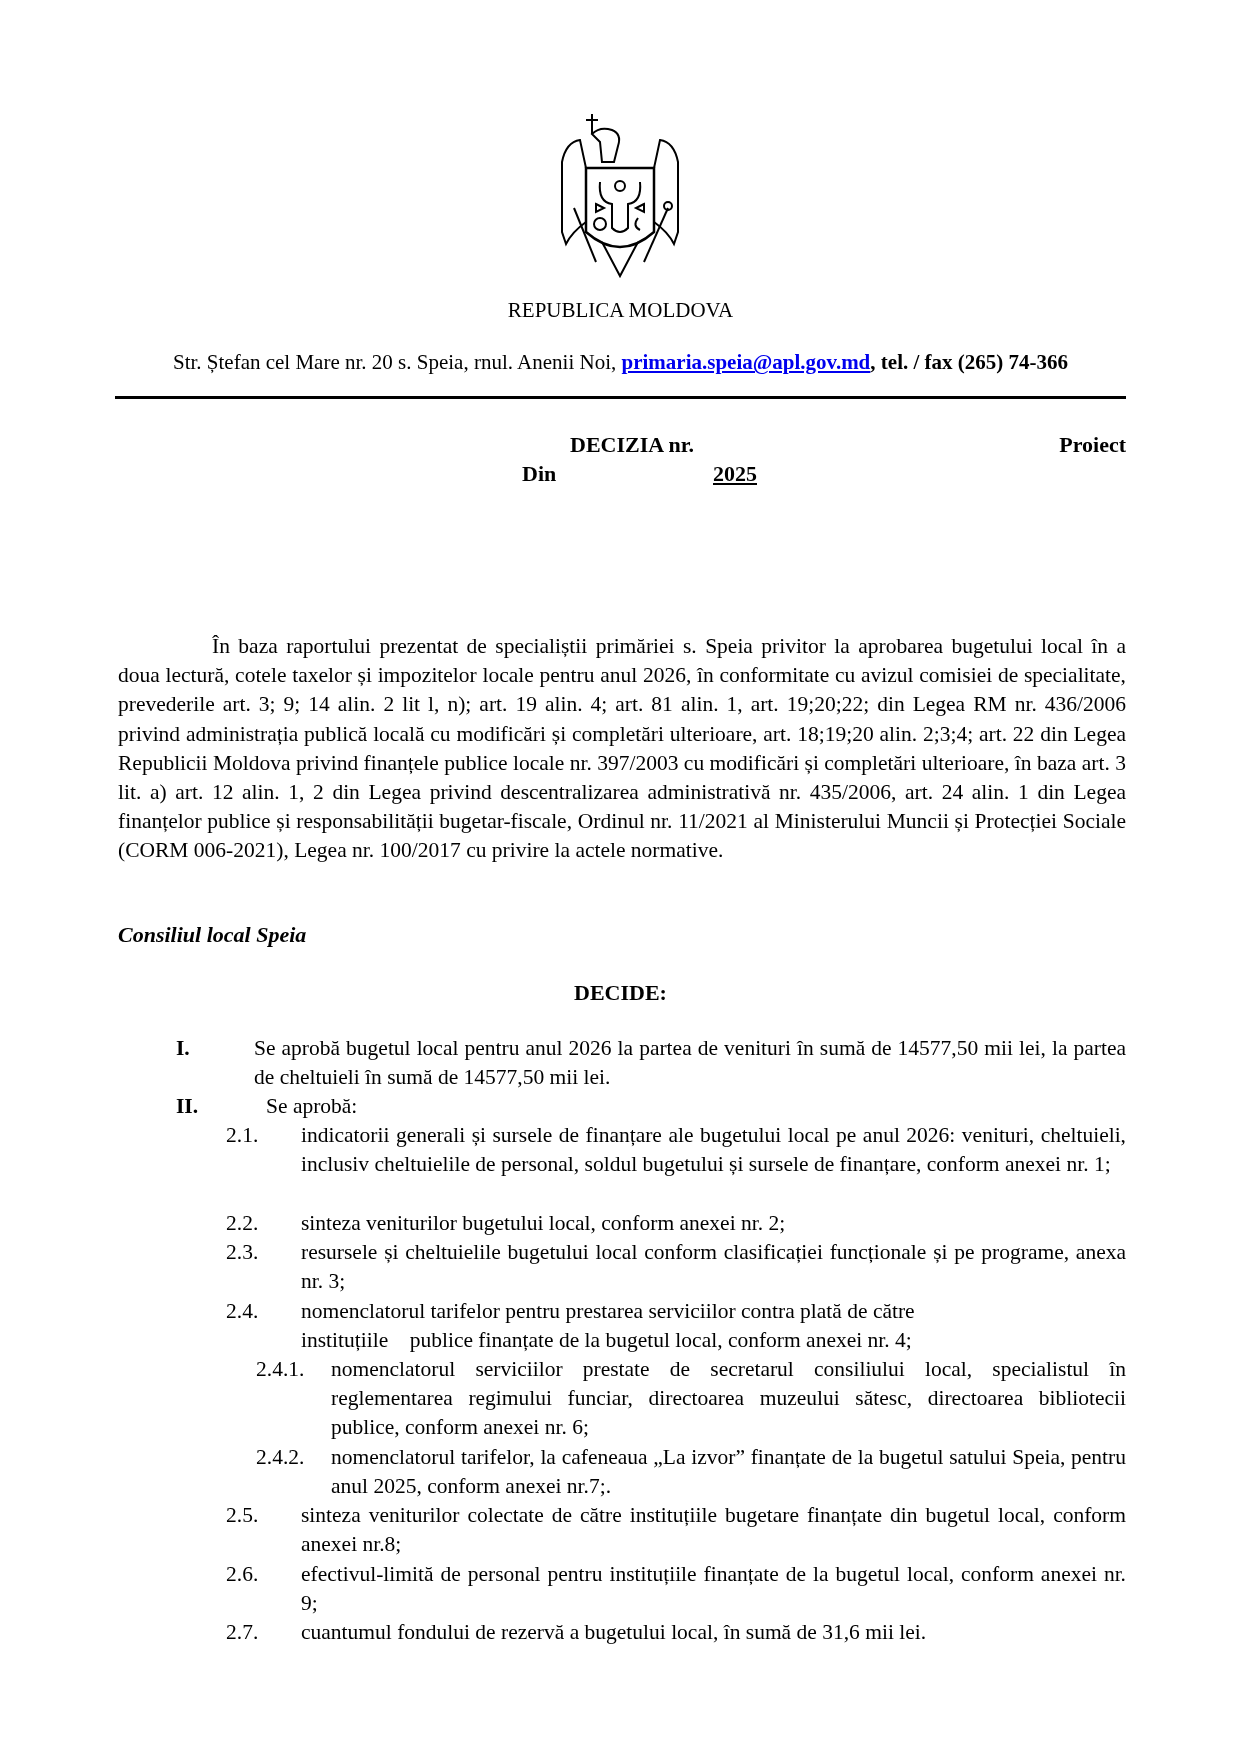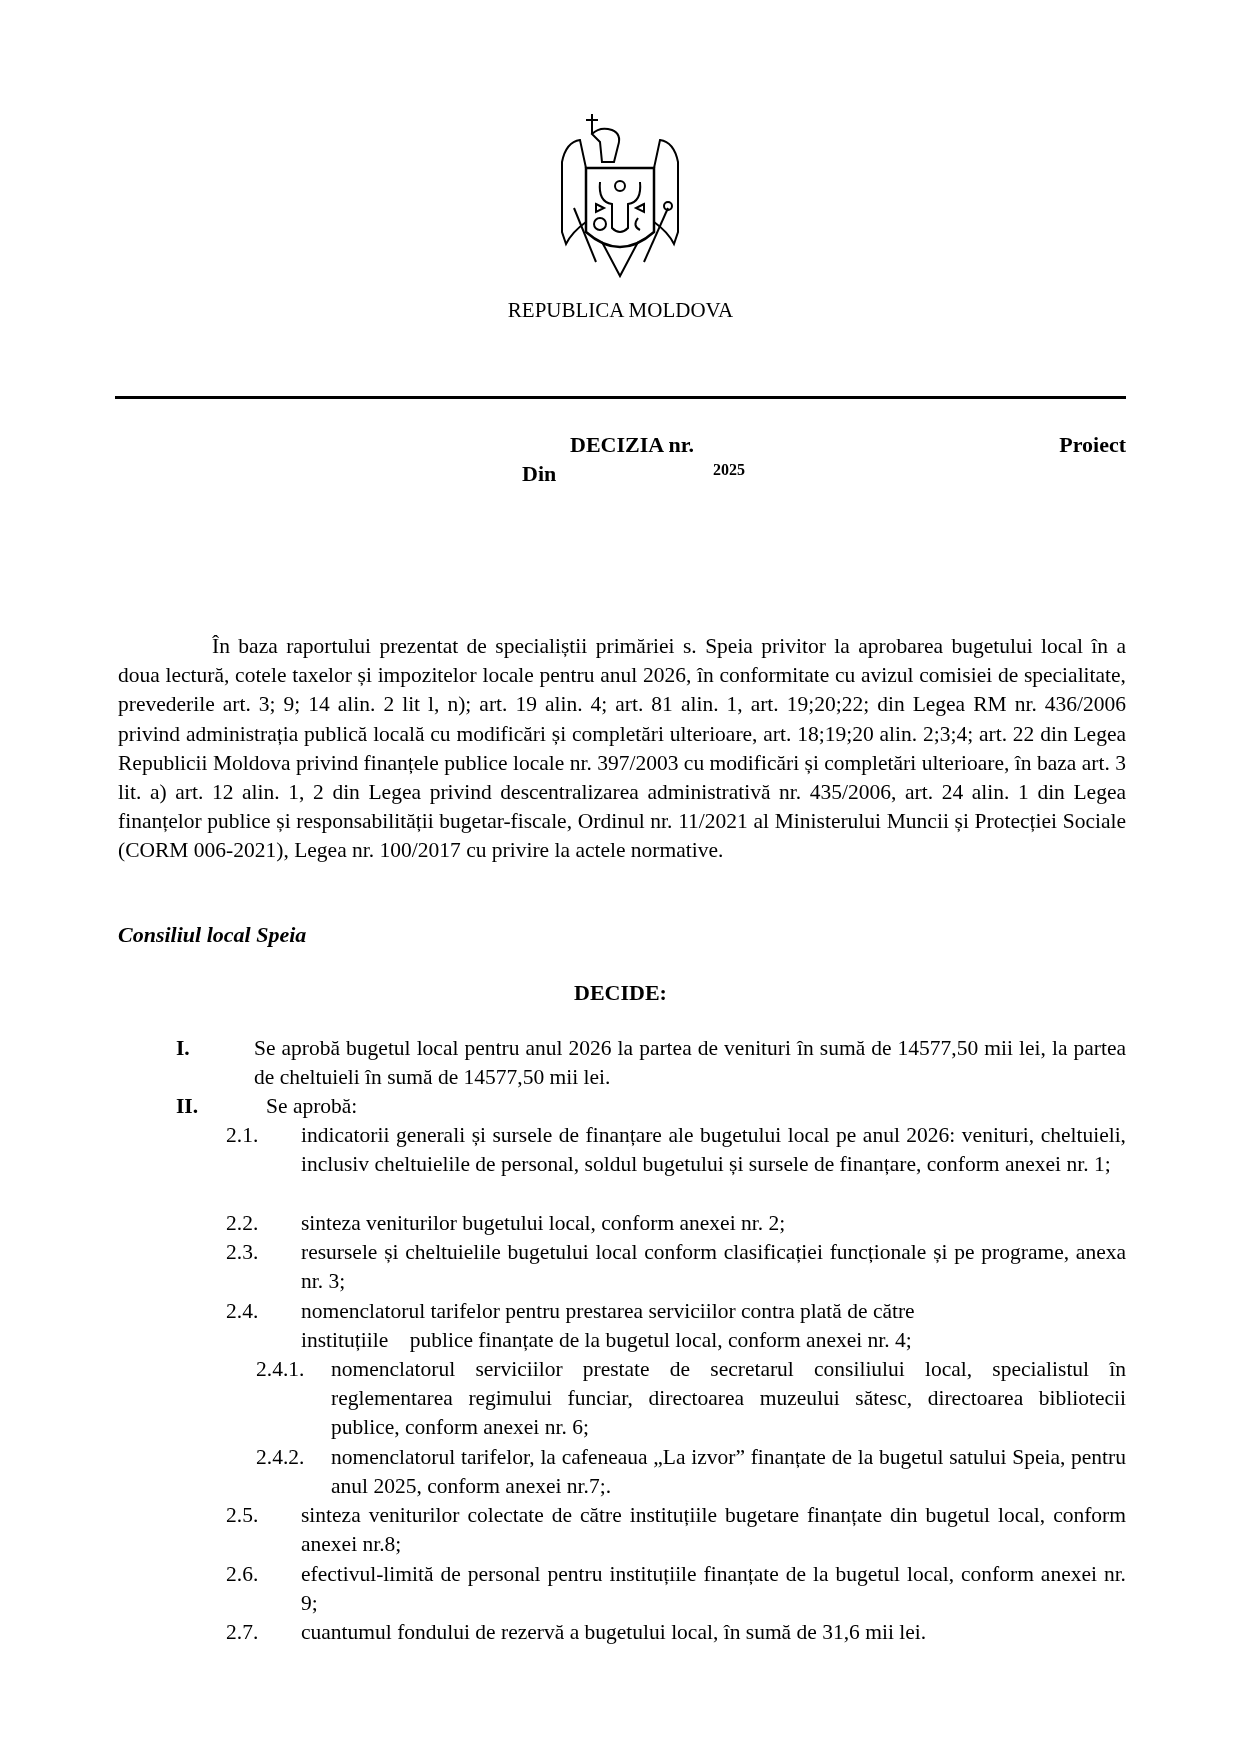--- a/index.html
+++ b/index.html
@@ -10,21 +10,21 @@
     .hdr { position: absolute; left: 0; width: 1241px; text-align: center; font-size: 21px; line-height: 26px; }
     .hdr1 { top: 297px; }
     .hdr2 { top: 323px; font-weight: bold; }
     .hdr3 { top: 349px; }
     .hdr3 .link { color: #0000ee; font-weight: bold; text-decoration: underline; }
     .hdr3 .bold { font-weight: bold; }
     .rule { position: absolute; left: 115px; width: 1011px; top: 396px; height: 3px; background: #000; }
     .dec-title { position: absolute; top: 432px; left: 570px; font-size: 22px; font-weight: bold; }
     .proiect { position: absolute; top: 432px; right: 115px; font-size: 22px; font-weight: bold; }
     .dec-din { position: absolute; top: 461px; left: 522px; font-size: 22px; font-weight: bold; }
-    .dec-year { position: absolute; top: 461px; left: 713px; font-size: 16px; font-weight: bold; }
+    .dec-year { position: absolute; top: 461px; left: 713px; font-size: 22px; font-weight: bold; text-decoration: underline; }
     .subject { position: absolute; top: 547px; left: 118px; font-size: 22px; line-height: 28px; font-style: italic; font-weight: bold; }
     .body-p { position: absolute; top: 632px; left: 118px; width: 1008px; font-size: 21.5px; line-height: 29.2px; text-align: justify; text-indent: 94px; }
     .council { position: absolute; top: 922px; left: 118px; font-size: 22px; font-style: italic; font-weight: bold; }
     .decide { position: absolute; top: 980px; left: 0; width: 1241px; text-align: center; font-size: 22px; font-weight: bold; }
     .item { position: absolute; font-size: 21.5px; line-height: 29.2px; }
     .num { position: absolute; }
     .txt { position: absolute; text-align: justify; }
     .roman { font-weight: bold; }
   </style>
 </head>
@@ -52,20 +52,23 @@
     <path d="M86 106 Q80 114 88 118"></path>
 
     <path d="M50 130 L68 164 L86 130"></path>
 
     <path d="M22 96 L44 150"></path>
       <path d="M116 96 L92 150"></path>
     <circle cx="116" cy="94" r="4"></circle>
   </svg>
 
   <div class="hdr hdr1">REPUBLICA MOLDOVA</div>
+  <div class="hdr hdr3">
+    <span>Str. Ștefan cel Mare nr. 20 s. Speia, rnul. Anenii Noi, </span><span class="link">primaria.speia@apl.gov.md</span><span class="bold">, tel. / fax  (265) 74-366</span>
+  </div>
   <div class="rule"></div>
 
   <div class="dec-title">DECIZIA nr.</div>
   <div class="proiect">Proiect</div>
   <div class="dec-din">Din</div>
   <div class="dec-year">2025</div>
 
 
   <div class="body-p">În baza raportului prezentat de specialiștii primăriei s. Speia privitor la aprobarea bugetului local în a doua lectură, cotele taxelor și impozitelor locale pentru anul 2026, în conformitate cu avizul comisiei de specialitate, prevederile art. 3; 9; 14 alin. 2 lit l, n); art. 19 alin. 4; art. 81 alin. 1, art. 19;20;22; din Legea RM nr. 436/2006 privind administrația publică locală cu modificări și completări ulterioare, art. 18;19;20 alin. 2;3;4; art. 22 din Legea Republicii Moldova privind finanțele publice locale nr. 397/2003 cu modificări și completări ulterioare, în baza art. 3 lit. a) art. 12 alin. 1, 2 din Legea privind descentralizarea administrativă nr. 435/2006, art. 24 alin. 1 din Legea finanțelor publice și responsabilității bugetar-fiscale, Ordinul nr. 11/2021 al Ministerului Muncii și Protecției Sociale (CORM 006-2021), Legea nr. 100/2017 cu privire la actele normative.</div>
 

